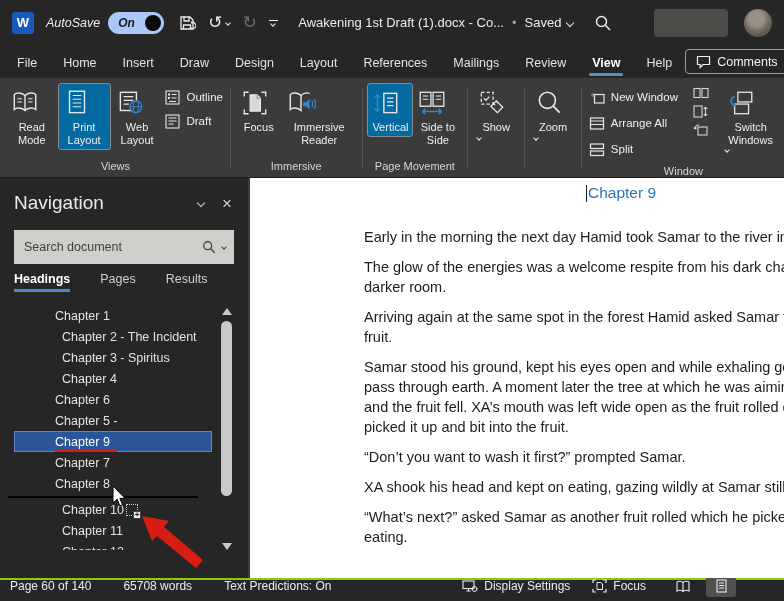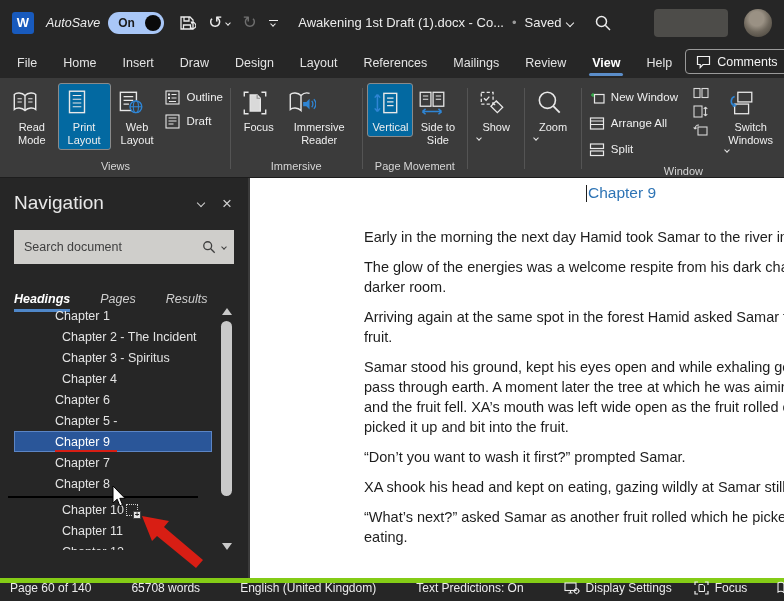--- a/index.html
+++ b/index.html
@@ -4,21 +4,21 @@
 <style>
   html,body{margin:0;padding:0;background:#111;}
   *{box-sizing:border-box;}
   .app{position:relative;width:784px;height:601px;background:#262626;overflow:hidden;
        font-family:"Liberation Sans",sans-serif;color:#e8e8e8;cursor:default;}
   
   .titlebar{height:45px;display:flex;align-items:center;padding:0 8px;gap:8px;background:#262626;}
   .word-logo{width:22px;height:22px;background:#185abd;border-radius:3px;color:#fff;font-weight:bold;
              font-size:13px;display:flex;align-items:center;justify-content:center;margin:0 4px;}
   .autosave-label{font-size:12.5px;color:#ececec;font-style:italic;}
-  .toggle{width:56px;height:22px;border-radius:11px;background:#a9c7f7;display:flex;align-items:center;padding:0 3px 0 10px;}
+  .toggle{width:56px;height:22px;border-radius:11px;background:#a9c7f7;display:flex;align-items:center;padding:0 3px 0 10px;font-style:italic;}
   .toggle .on{font-size:12px;font-weight:bold;color:#1b1b1b;}
   .toggle .knob{width:16px;height:16px;border-radius:50%;background:#0a0a0a;margin-left:auto;}
   .qat{display:flex;align-items:center;gap:12px;margin-left:6px;}
   .qat .glyph{font-size:17px;line-height:1;color:#ececec;}
   .qat .dim{color:#6f6f6f;}
   .chv{display:inline-block;width:6px;height:6px;border-right:1.4px solid currentColor;
        border-bottom:1.4px solid currentColor;transform:rotate(45deg);}
   .chv.sm{width:4px;height:4px;}
   .overflow-ic{display:flex;flex-direction:column;align-items:center;gap:1px;}
   .overflow-ic .bar{width:9px;border-top:1.5px solid #ececec;}
@@ -53,21 +53,21 @@
   .navpane{width:248px;background:#262626;position:relative;flex:none;}
   .nav-header{display:flex;align-items:center;padding:14px 16px 6px 14px;}
   .nav-title{font-size:19px;color:#e8e8e8;font-weight:400;flex:1;}
   .nav-header .hic{color:#cfcfcf;margin-left:16px;}
   .nav-close{font-size:17px;color:#cfcfcf;line-height:1;margin-left:18px;}
   .nav-search{margin:10px 14px 0;height:34px;background:#cfcecb;display:flex;align-items:center;padding:0 8px;}
   .nav-search input{flex:1;border:0;background:transparent;outline:none;font-size:12.5px;color:#2f2f2f;
                     font-family:"Liberation Sans",sans-serif;min-width:0;}
   .nav-search input::placeholder{color:#3f3f3f;opacity:1;}
   .nav-search .chv{color:#3f3f3f;margin-left:6px;}
-  .nav-tabs{display:flex;gap:30px;padding:28px 14px 0;font-size:12.5px;font-style:italic;}
+  .nav-tabs{display:flex;gap:30px;padding:8px 14px 0;font-size:12.5px;}
   .nav-tab{color:#cfcfcf;padding-bottom:6px;position:relative;}
   .nav-tab.active{color:#fff;font-weight:bold;}
   .nav-tab.active::after{content:"";position:absolute;left:0;right:0;bottom:0;height:3px;background:#4f87c9;}
   .nav-list{position:absolute;top:127px;left:0;right:34px;bottom:28px;overflow:hidden;}
   .nav-item{height:21px;line-height:20px;font-size:12.5px;color:#e3e3e3;margin:0 2px 0 14px;
             border:1px solid transparent;white-space:nowrap;position:relative;}
   .nav-item.lvl1{padding-left:40px;}
   .nav-item.lvl2{padding-left:47px;}
   .nav-item.selected{background:#2a5699;border-color:#5c85c4;color:#fff;}
   .nav-item .redline{position:absolute;left:40px;bottom:-1px;width:62px;height:2px;background:#d81e14;}
@@ -85,22 +85,22 @@
   .doc-heading .caret{width:1px;height:17px;background:#1d1d1d;margin-right:1px;}
   .doc-body{position:absolute;left:114px;top:49px;right:0;font-size:14.5px;color:#1d1d1d;}
   .para{margin-bottom:10px;}
   .dline{height:20px;line-height:20px;white-space:nowrap;overflow:hidden;}
   
   .overlay{position:absolute;pointer-events:none;}
   .dragbox{position:absolute;left:126px;top:326px;width:12px;height:12px;border:1.3px dotted #cfcfcf;}
   .dragbox .plus{position:absolute;right:-4px;bottom:-4px;width:8px;height:8px;background:#e8e8e8;border:1px solid #444;
                  font-size:8px;line-height:6px;text-align:center;color:#222;font-weight:bold;}
   
-  .statusbar{height:14px;background:#262626;border-top:5px solid #84cc16;display:flex;align-items:center;
-             padding:0 10px;font-size:12px;color:#ececec;gap:16px;white-space:nowrap;}
+  .statusbar{height:14px;background:#262626;border-top:2px solid #84cc16;display:flex;align-items:center;
+             padding:0 10px;font-size:12px;color:#ececec;gap:8px;white-space:nowrap;}
   .sb-item{margin-right:24px;}
   .sb-right{margin-left:auto;display:flex;align-items:center;gap:8px;}
   .sb-ic{display:flex;align-items:center;gap:6px;margin-right:14px;}
   .viewbtn{width:30px;height:21px;display:flex;align-items:center;justify-content:center;border-radius:2px;}
   .viewbtn.active{background:#505050;}
   svg{display:block;}
 </style>
 </head>
 <body>
 
@@ -456,21 +456,20 @@
               <div class="dline">eating.</div>
             </div>
           </div>
       </div>
     </div>
   </div>
 
   <div class="statusbar">
     <span class="sb-item">Page 60 of 140</span>
     <span class="sb-item">65708 words</span>
-    <span class="sb-item">English (United Kingdom)</span>
     <span class="sb-item">Text Predictions: On</span>
     <span class="sb-right">
       <span class="sb-ic">
         <svg width="16" height="14" viewBox="0 0 16 14">
             <rect x="1" y="2" width="11" height="7.5" fill="none" stroke="#ececec" stroke-width="1.1"></rect>
             <path d="M4.5 12h4M6.5 9.5V12" stroke="#ececec" stroke-width="1.1"></path>
             <circle cx="12.5" cy="10" r="2.4" fill="none" stroke="#ececec" stroke-width="1"></circle>
             <path d="M12.5 6.8v1M12.5 12.2v1M9.3 10h1M15.7 10h-1" stroke="#ececec" stroke-width="1"></path>
           </svg>
         <span>Display Settings</span>

